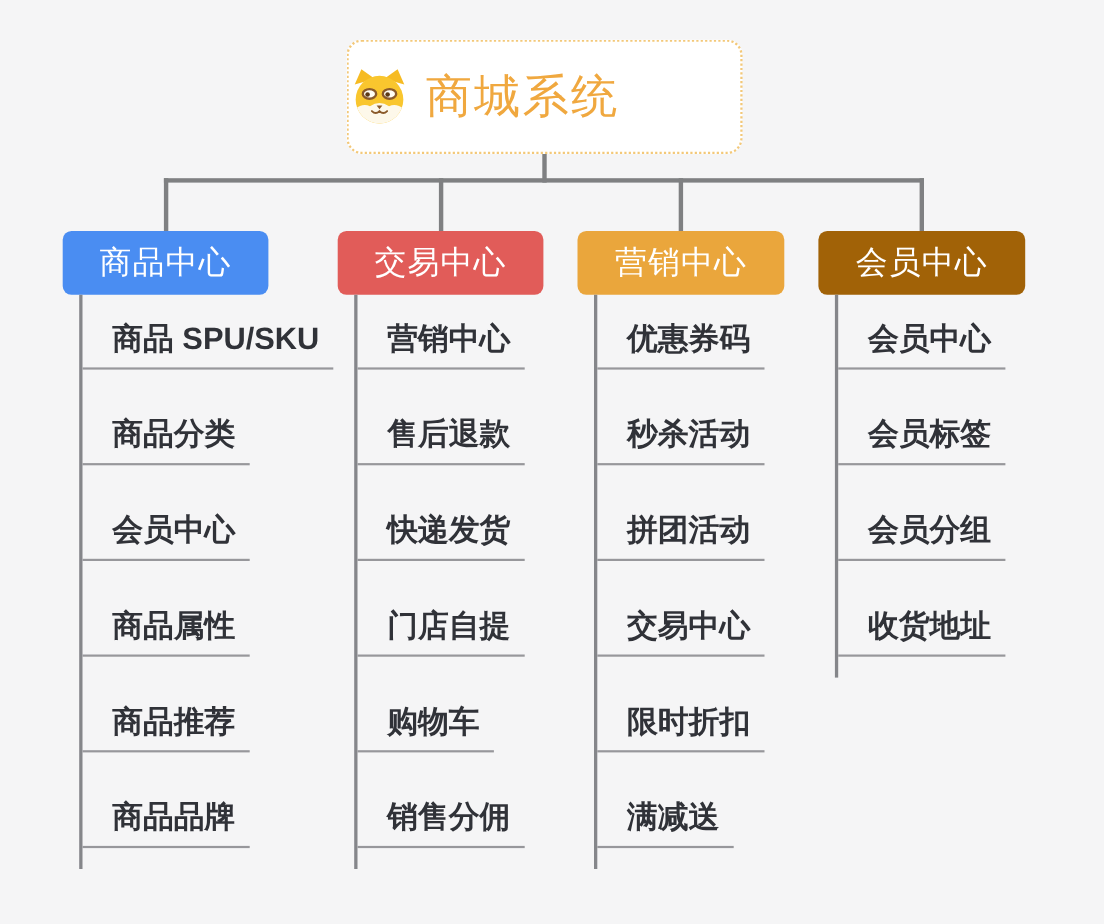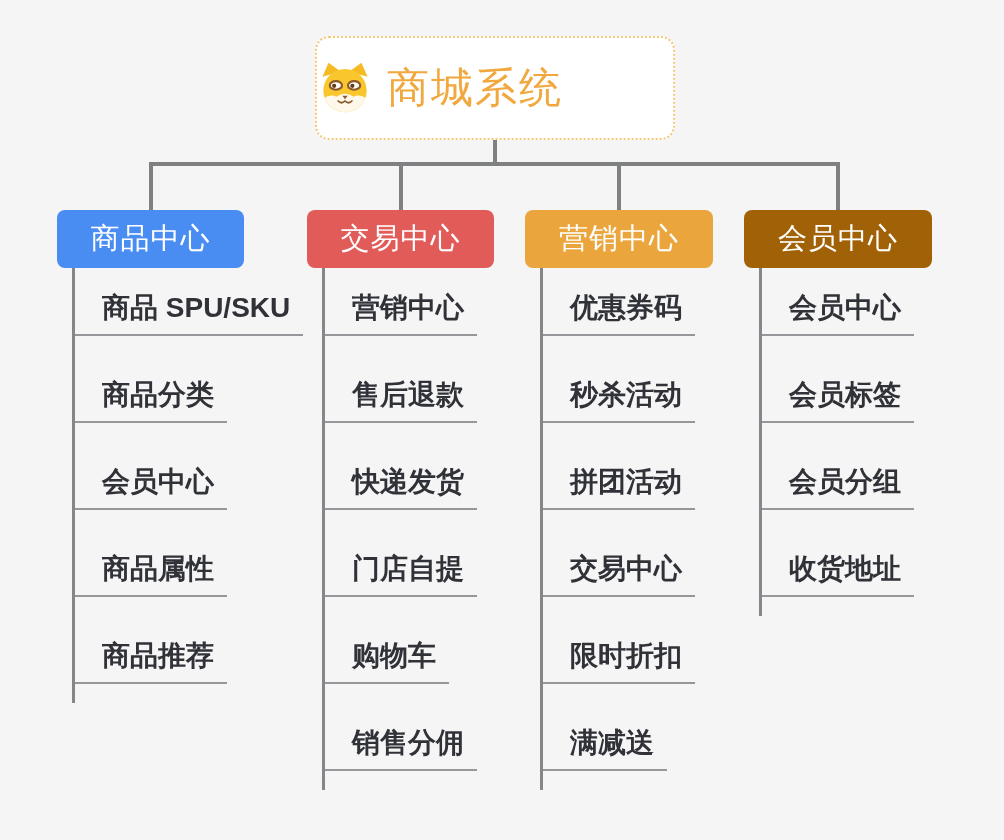--- a/index.html
+++ b/index.html
@@ -96,20 +96,23 @@
         </div>
         <div class="child">
           <span class="child-label">会员中心</span>
         </div>
         <div class="child">
           <span class="child-label">商品属性</span>
         </div>
         <div class="child">
           <span class="child-label">商品推荐</span>
         </div>
+        <div class="child">
+          <span class="child-label">商品品牌</span>
+        </div>
       </div>
     </div>
     <div class="branch" style="left: 307px; width: 187px;">
       <div class="branch-box" style="background: rgb(225, 92, 89);">交易中心</div>
       <div class="children">
         <div class="child">
           <span class="child-label">营销中心</span>
         </div>
         <div class="child">
           <span class="child-label">售后退款</span>

